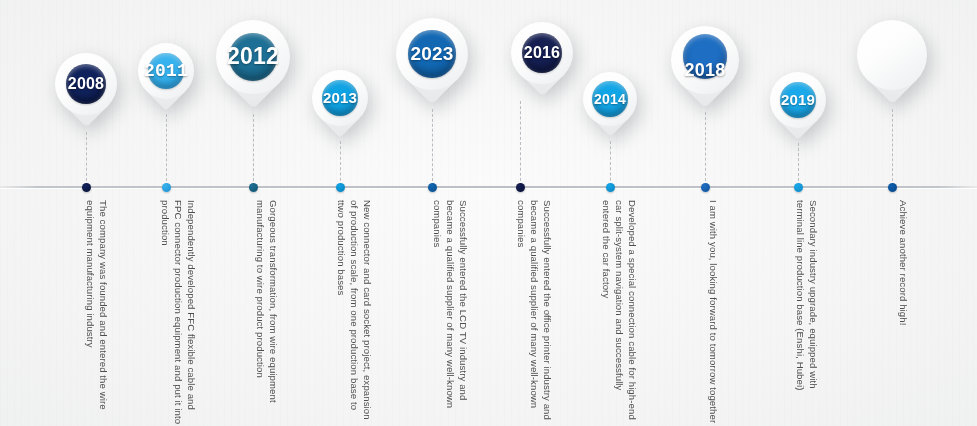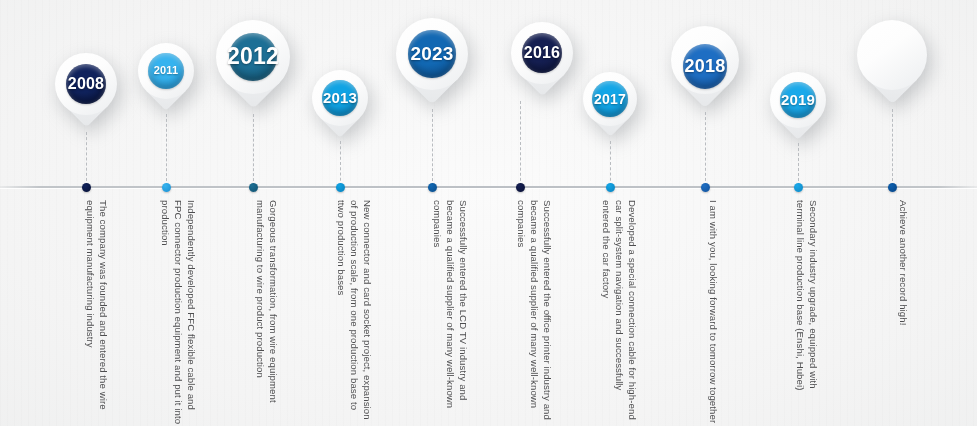--- a/index.html
+++ b/index.html
@@ -150,21 +150,21 @@
       <div class="stem" style="left: 86px; top: 131.74px; height: 54.26px;"></div>
       <div class="axis-dot" style="width: 9px; height: 9px; left: 82px; top: 183px; background: radial-gradient(circle at 35% 30%, rgb(16, 34, 92) 0%, rgb(6, 15, 51) 100%);"></div>
       <div class="caption" style="left: 62px; top: 200px; width: 48px; height: 226px;">The company was founded and entered the wire equipment manufacturing industry</div>
     </div>
     <div class="node">
       <div class="pin" style="left: 138px; top: 43px; width: 56px; height: 72.8px;">
         <div class="pin-body">
           <div class="pin-tail" style="width: 28px; height: 28px; left: 14px; top: 33.6px;"></div>
           <div class="pin-head" style="height: 56px;"></div>
           <div class="pin-disc" style="width: 36.68px; height: 36.68px; left: 9.66px; top: 9.66px; background: radial-gradient(circle at 38% 26%, rgb(54, 179, 239) 0%, rgb(54, 179, 239) 48%, rgb(27, 142, 208) 100%);">
-            <span class="pin-year" style="font-size: 11px;">2011</span>
+            <span class="pin-year" style="font-size: 18px; font-family: Liberation Mono, monospace;">2011</span>
           </div>
         </div>
       </div>
       <div class="stem" style="left: 166px; top: 114.12px; height: 71.88px;"></div>
       <div class="axis-dot" style="width: 9px; height: 9px; left: 162px; top: 183px; background: radial-gradient(circle at 35% 30%, rgb(54, 179, 239) 0%, rgb(27, 142, 208) 100%);"></div>
       <div class="caption" style="left: 142px; top: 200px; width: 56px; height: 226px;">Independently developed FFC flexible cable and FPC connector production equipment and put it into production</div>
     </div>
     <div class="node">
       <div class="pin" style="left: 216px; top: 20px; width: 74px; height: 96.2px;">
         <div class="pin-body">
@@ -220,34 +220,34 @@
       <div class="stem" style="left: 520px; top: 100.74px; height: 85.26px;"></div>
       <div class="axis-dot" style="width: 9px; height: 9px; left: 516px; top: 183px; background: radial-gradient(circle at 35% 30%, rgb(21, 31, 82) 0%, rgb(10, 17, 54) 100%);"></div>
       <div class="caption" style="left: 500px; top: 200px; width: 54px; height: 226px;">Successfully entered the office printer industry and became a qualified supplier of many well-known companies</div>
     </div>
     <div class="node">
       <div class="pin" style="left: 583px; top: 72px; width: 54px; height: 70.2px;">
         <div class="pin-body">
           <div class="pin-tail" style="width: 27px; height: 27px; left: 13.5px; top: 32.4px;"></div>
           <div class="pin-head" style="height: 54px;"></div>
           <div class="pin-disc" style="width: 35.37px; height: 35.37px; left: 9.315px; top: 9.315px; background: radial-gradient(circle at 38% 26%, rgb(19, 166, 231) 0%, rgb(19, 166, 231) 48%, rgb(11, 129, 189) 100%);">
-            <span class="pin-year" style="font-size: 14px;">2017</span>
+            <span class="pin-year" style="font-size: 14px;">2014</span>
           </div>
         </div>
       </div>
       <div class="stem" style="left: 610px; top: 140.58px; height: 45.42px;"></div>
       <div class="axis-dot" style="width: 9px; height: 9px; left: 606px; top: 183px; background: radial-gradient(circle at 35% 30%, rgb(19, 166, 231) 0%, rgb(11, 129, 189) 100%);"></div>
       <div class="caption" style="left: 583px; top: 200px; width: 56px; height: 226px;">Developed a special connection cable for high-end car split-system navigation and successfully entered the car factory</div>
     </div>
     <div class="node">
       <div class="pin" style="left: 671px; top: 26px; width: 68px; height: 88.4px;">
         <div class="pin-body">
           <div class="pin-tail" style="width: 34px; height: 34px; left: 17px; top: 40.8px;"></div>
           <div class="pin-head" style="height: 68px;"></div>
-          <div class="pin-disc" style="width: 44.54px; height: 44.54px; left: 11.73px; top: 18px; background: radial-gradient(circle at 38% 26%, rgb(30, 110, 195) 0%, rgb(30, 110, 195) 48%, rgb(18, 81, 154) 100%);">
+          <div class="pin-disc" style="width: 44.54px; height: 44.54px; left: 11.73px; top: 8px; background: radial-gradient(circle at 38% 26%, rgb(30, 110, 195) 0%, rgb(30, 110, 195) 48%, rgb(18, 81, 154) 100%); align-items: flex-end;">
             <span class="pin-year" style="font-size: 18px;">2018</span>
           </div>
         </div>
       </div>
       <div class="stem" style="left: 705px; top: 112.36px; height: 73.64px;"></div>
       <div class="axis-dot" style="width: 9px; height: 9px; left: 701px; top: 183px; background: radial-gradient(circle at 35% 30%, rgb(30, 110, 195) 0%, rgb(18, 81, 154) 100%);"></div>
       <div class="caption" style="left: 682px; top: 200px; width: 38px; height: 226px;">I am with you, looking forward to tomorrow together</div>
     </div>
     <div class="node">
       <div class="pin" style="left: 770px; top: 72px; width: 56px; height: 72.8px;">

